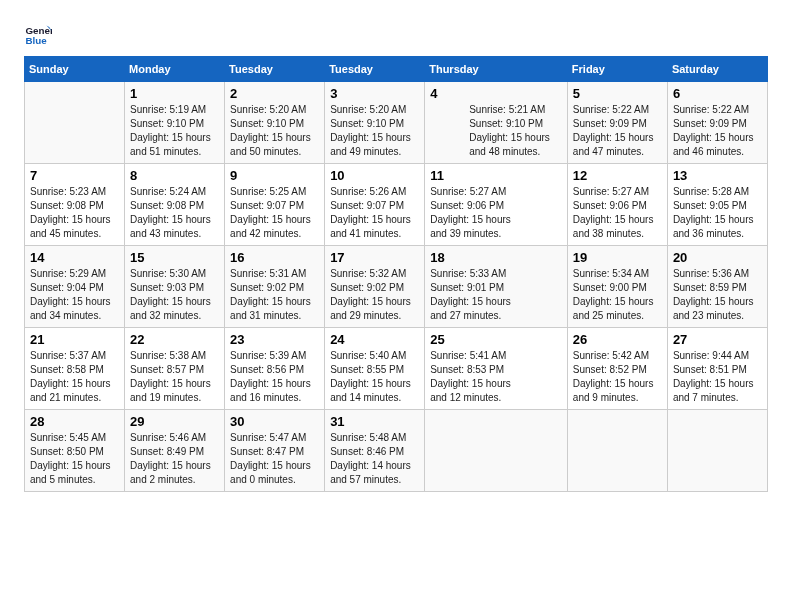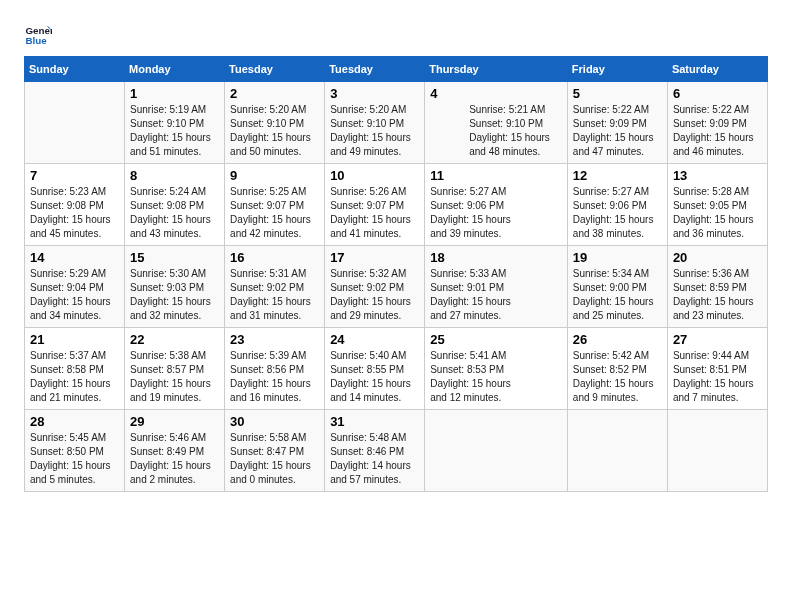--- a/index.html
+++ b/index.html
@@ -318,21 +318,21 @@
         </td>
         <td>
           <span class="day-num">29</span>
           <div class="cell-text" style="white-space: pre-line;">Sunrise: 5:46 AM
 Sunset: 8:49 PM
 Daylight: 15 hours
 and 2 minutes.</div>
         </td>
         <td>
           <span class="day-num">30</span>
-          <div class="cell-text" style="white-space: pre-line;">Sunrise: 5:58 AM
+          <div class="cell-text" style="white-space: pre-line;">Sunrise: 5:47 AM
 Sunset: 8:47 PM
 Daylight: 15 hours
 and 0 minutes.</div>
         </td>
         <td>
           <span class="day-num">31</span>
           <div class="cell-text" style="white-space: pre-line;">Sunrise: 5:48 AM
 Sunset: 8:46 PM
 Daylight: 14 hours
 and 57 minutes.</div>

